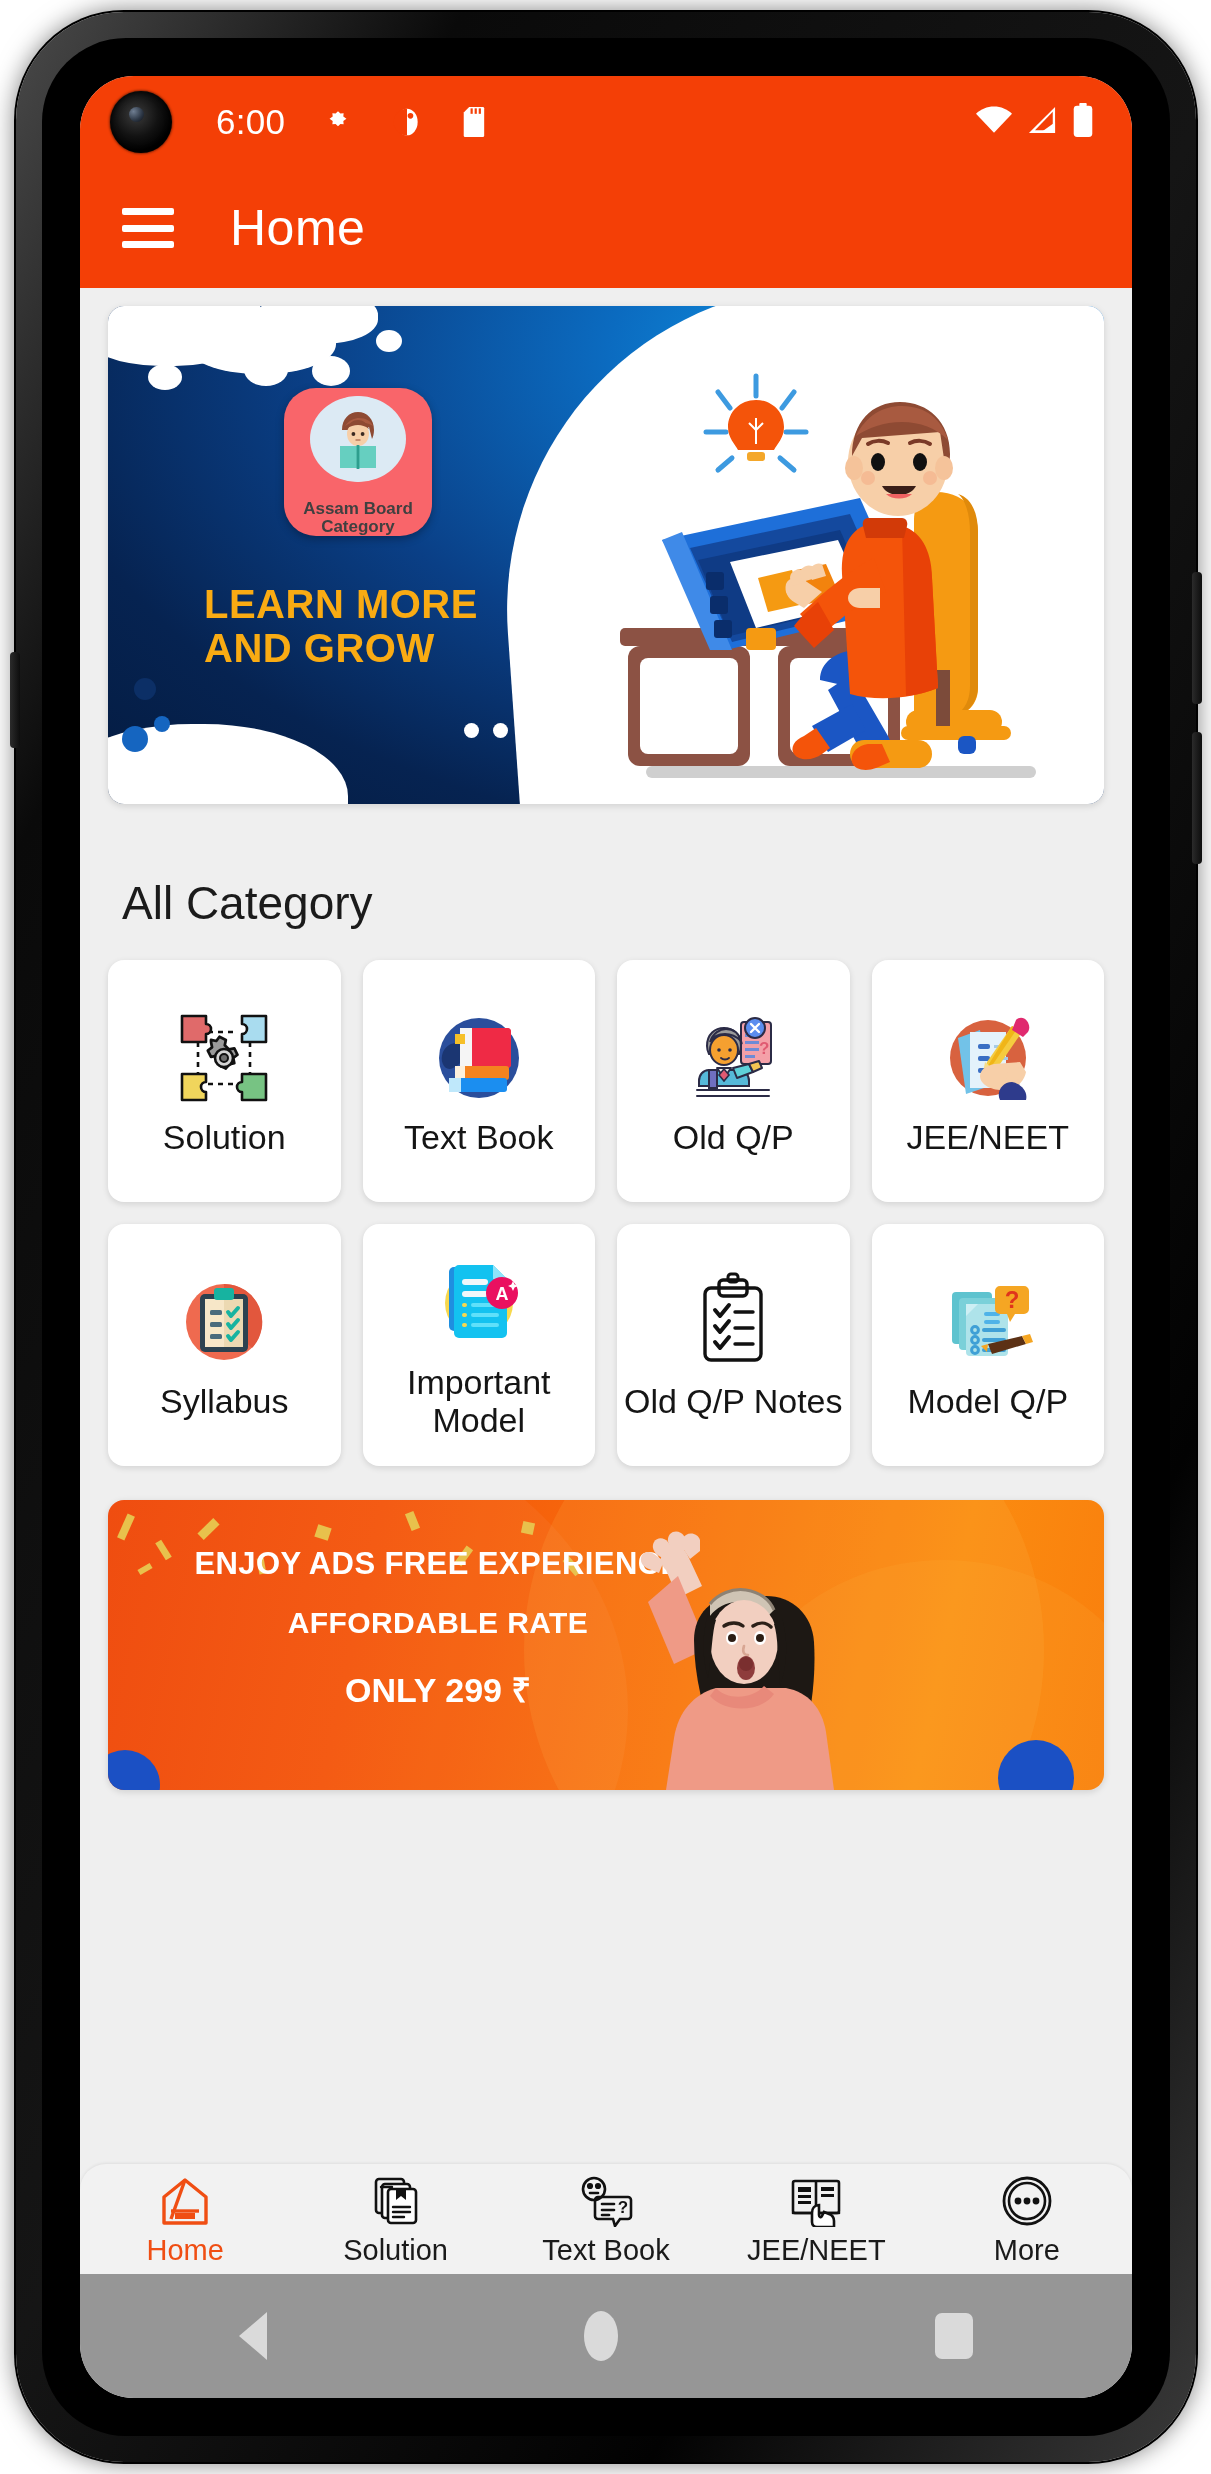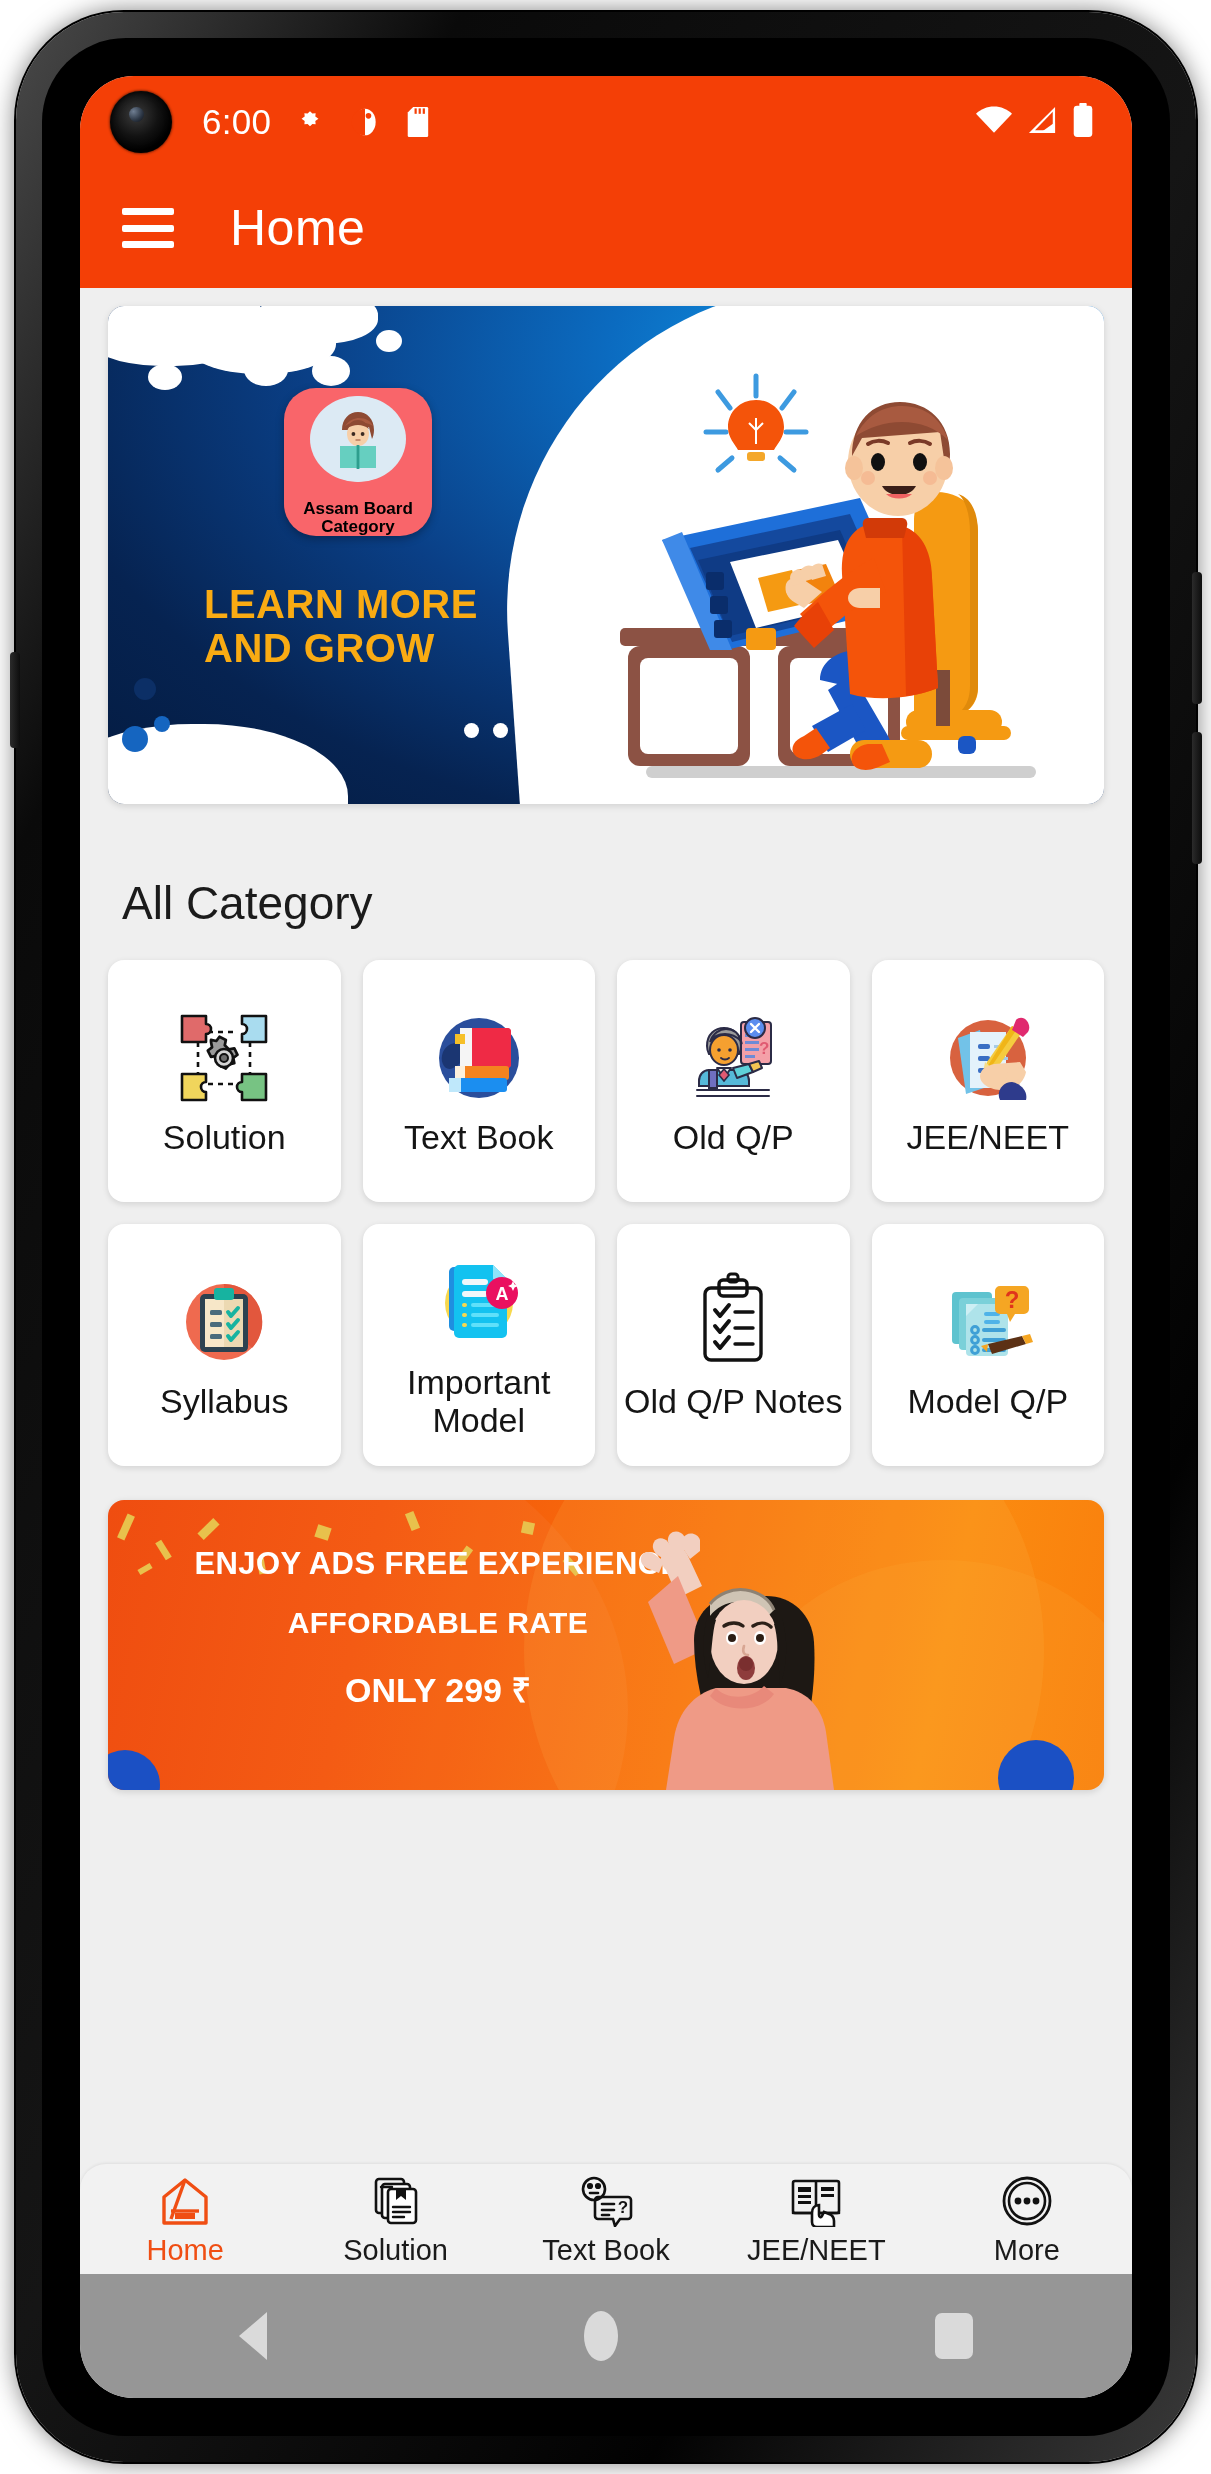--- a/index.html
+++ b/index.html
@@ -41,20 +41,21 @@
   #btn-vol-dn { right: -6px; top: 720px; width: 10px; height: 132px; }
   #btn-power  { left: -6px;  top: 640px; width: 10px; height: 96px; }
 
   
   #status-bar {
     position: relative;
     height: 92px;
     background: #f43f06;
     display: flex; align-items: center;
     padding: 0 38px 0 30px;
+    gap: 14px;
   }
   #camera-punch {
     width: 62px; height: 62px; border-radius: 50%;
     background: radial-gradient(circle at 42% 38%, #3b3b3b 0%, #121212 42%, #000 70%);
     box-shadow: inset 0 0 6px #000, 0 0 3px rgba(0,0,0,.9);
     position: relative; flex: none;
   }
   #camera-punch::after {
     content:""; position:absolute; left:19px; top:16px;
     width:15px;height:15px;border-radius:50%;
@@ -108,21 +109,21 @@
     background:#f9656a;
     display:flex; flex-direction:column; align-items:center; justify-content:flex-start;
     padding-top:8px;
     box-shadow: 0 3px 8px rgba(0,0,0,.3);
   }
   #hero-logo-circle {
     width:96px; height:96px; border-radius:50%;
     background:#dceaf4; display:flex;align-items:center;justify-content:center;
     position:relative; overflow:hidden;
   }
-  #hero-logo-text { color:#000000; font-size:17px; font-weight:700; line-height:18px; text-align:center; margin-top:18px; }
+  #hero-logo-text { color:#404040; font-size:17px; font-weight:700; line-height:18px; text-align:center; margin-top:18px; }
   #hero-headline {
     position:absolute; left:96px; top:276px; width:420px;
     color:#f9ab13; font-size:40px; font-weight:800; line-height:44px; letter-spacing:.5px;
   }
   #hero-dots { position:absolute; left:356px; bottom:66px; display:flex; gap:14px; align-items:center; }
   .hdot { width:15px;height:15px;border-radius:50%; background:#fff; }
   .hdot.ring { background:transparent; border:2px solid rgba(255,255,255,.85); }
 
   
   #illus { position:absolute; right:28px; bottom:14px; width:470px; height:420px; }

